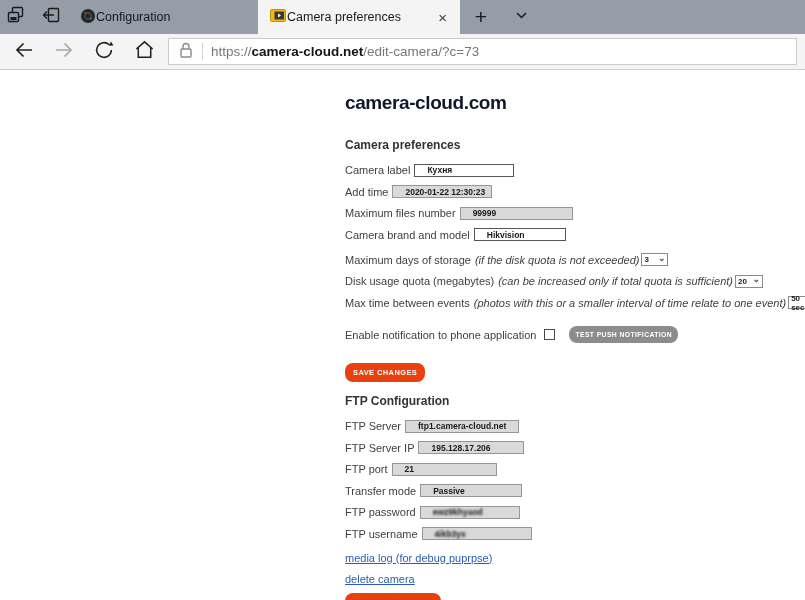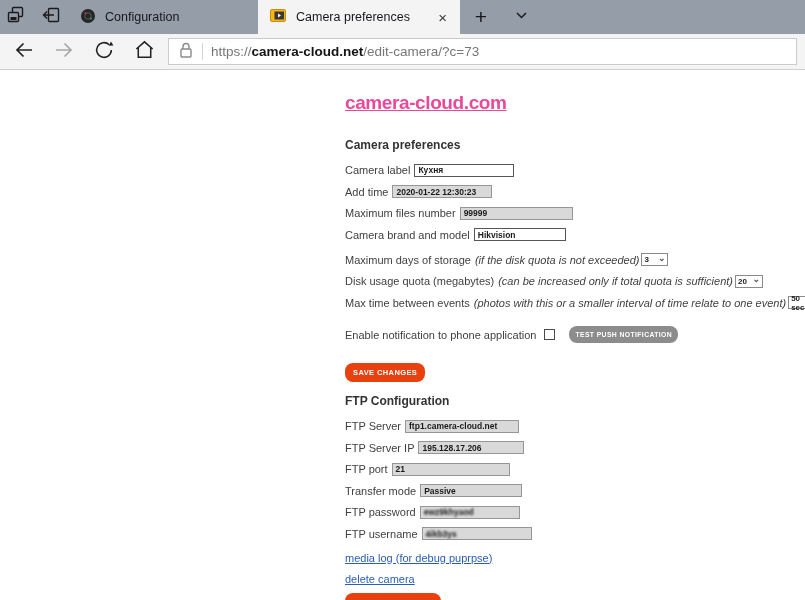--- a/index.html
+++ b/index.html
@@ -2,64 +2,64 @@
 <html><head>
 <meta charset="utf-8">
 <style>
   * { margin:0; padding:0; box-sizing:border-box; }
   html,body { width:805px; height:600px; overflow:hidden; background:#fff;
               font-family:"Liberation Sans", sans-serif; }
 
   
   .tabbar { height:34px; background:#959da9; display:flex; align-items:stretch; }
   .winbtn { width:34px; display:flex; align-items:center; justify-content:center; cursor:default; }
-  .tab { display:flex; align-items:center; gap:9px; font-size:12.5px; color:#15181d; }
+  .tab { display:flex; align-items:center; font-size:12.5px; color:#15181d; }
   .tab.inactive { width:190px; padding-left:12px; }
   .tab.active { width:202px; padding:0 8px 0 12px; background:#f4f4f4; }
   .tab-title { white-space:nowrap; overflow:hidden; }
   .tab-close { margin-left:auto; font-size:15px; color:#3a3a3a; line-height:1; padding:2px 5px; }
   .newtab { width:42px; display:flex; align-items:center; justify-content:center;
             font-size:21px; font-weight:300; color:#1a1a1a; }
   .tabmenu { width:38px; display:flex; align-items:center; justify-content:center; }
 
   .navbar { height:36px; background:#f4f4f4; border-bottom:1px solid #cfcfcf;
             display:flex; align-items:center; padding:0 8px 0 4px; }
   .navbtn { width:40px; height:32px; display:flex; align-items:center; justify-content:center; }
   .addrbar { flex:1; height:27px; margin-left:4px; background:#fff; border:1px solid #cbcbcb;
              display:flex; align-items:center; padding:0 9px; gap:8px; }
   .addr-sep { width:1px; height:17px; background:#d4d4d4; }
   .url { font-size:13.5px; white-space:nowrap; }
   .url .dim { color:#767676; }
   .url .host { color:#141414; font-weight:700; }
 
   
   #content { position:absolute; left:345px; top:70px; width:455px; color:#3f3f3f; }
-  h1 { font-size:19px; letter-spacing:-0.4px; color:#ec4899; margin-top:22px; font-weight:700;text-decoration:underline; }
+  h1 { font-size:19px; letter-spacing:-0.4px; color:#0f172a; margin-top:22px; font-weight:700; }
   h2 { font-size:12px; color:#333; font-weight:700; }
   .h2-prefs { margin-top:24px; }
   .h2-ftp { margin-top:12px; }
   .rows { margin-top:11px; }
   .row { display:flex; align-items:center; height:14px; margin-bottom:7.5px; font-size:11px; }
   .row .lbl { margin-right:4px; white-space:nowrap; }
   .row .note { font-style:italic; margin-right:2px; white-space:nowrap; }
   .gap-top { margin-top:11px;text-align:right; }
 
-  .inp { display:inline-flex; align-items:center; height:13px; padding:0 3px; overflow:hidden; }
+  .inp { display:inline-flex; align-items:center; height:13px; padding:0 12px; overflow:hidden; }
   .inp .val { font-size:8.5px; font-weight:700; color:#1a1a1a; white-space:nowrap; }
   .inp.white { background:#fff; border:1px solid #565656; }
   .inp.gray  { background:#d9d9d9; border:1px solid #969696; }
   .blurred { filter:blur(1px); }
 
   .sel { display:inline-flex; align-items:center; justify-content:space-between;
          height:13px; background:#fff; border:1px solid #8a8a8a; padding:0 2px;
          font-size:8px; font-weight:700; color:#222; }
   .sel .chev { color:#555; font-size:9px; line-height:0; transform:translateY(-2px); }
 
   .w100{width:100px}.w103{width:113px}.w92{width:92px}.w114{width:114px}
-  .w106{width:106px}.w105{width:118px}.w102{width:102px}.w110{width:110px}
+  .w106{width:106px}.w105{width:105px}.w102{width:102px}.w110{width:110px}
 
   .checkbox { width:11px; height:11px; border:1px solid #4a4a4a; background:#fff; margin-left:4px; }
 
   .btn { display:inline-block; border:none; color:#fff; font-weight:700;
          border-radius:8px; letter-spacing:0.4px; font-family:inherit; cursor:pointer; }
   .btn.gray { background:#8c8c8c; font-size:6.8px; padding:5px 6px; margin-left:14px; }
   .btn.orange { background:#e8400e; font-size:7.5px; padding:5px 8px; }
   .btn.save { margin-top:13px; }
   .btn.golist { margin-top:8px; padding:6px 9px 6px 3px; }
 

